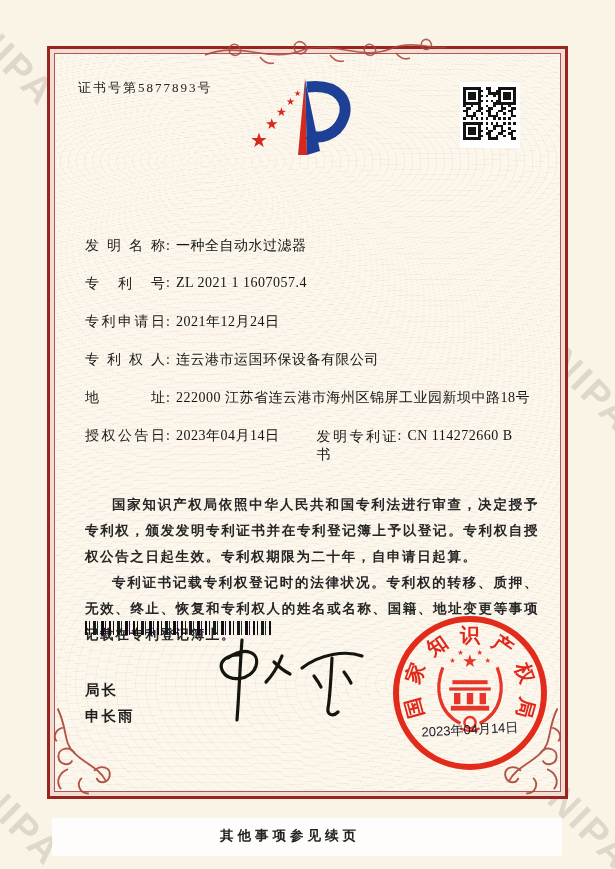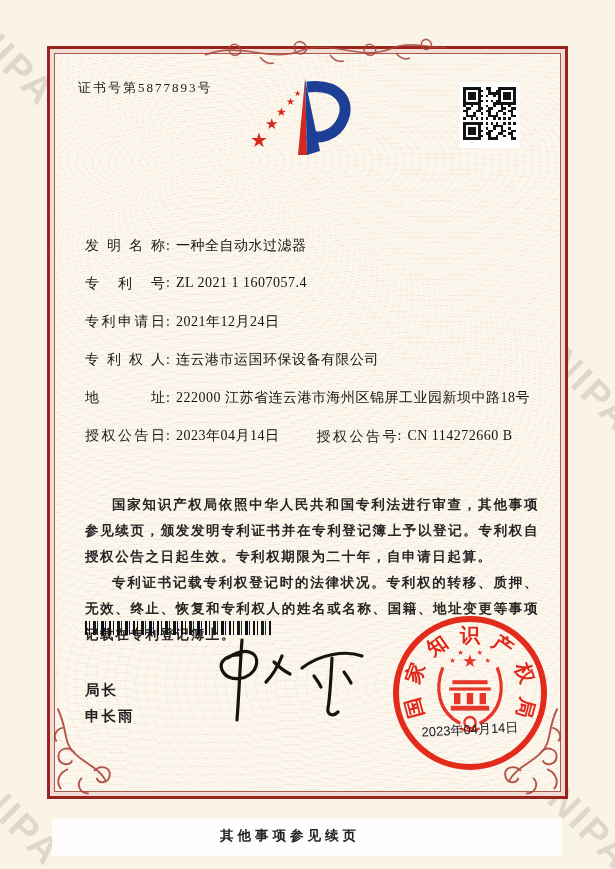--- a/index.html
+++ b/index.html
@@ -340,27 +340,27 @@
         <span class="flabel">专利权人</span><span class="fcolon">:</span><span class="fvalue">连云港市运国环保设备有限公司</span>
       </div>
       <div class="field-row">
         <span class="flabel">地址</span><span class="fcolon">:</span><span class="fvalue">222000 江苏省连云港市海州区锦屏工业园新坝中路18号</span>
       </div>
       <div class="field-row">
         <span class="fgroup first">
           <span class="flabel">授权公告日</span><span class="fcolon">:</span><span class="fvalue">2023年04月14日</span>
         </span>
         <span class="fgroup">
-          <span class="flabel">授权公告号</span><span class="fcolon">:</span><span class="fvalue">CN 114272660 B</span>
+          <span class="flabel">发明专利证书</span><span class="fcolon">:</span><span class="fvalue">CN 114272660 B</span>
         </span>
       </div>
     </div>
 
     <div class="paras">
-      <p>国家知识产权局依照中华人民共和国专利法进行审查，其他事项参见续页，颁发发明专利证书并在专利登记簿上予以登记。专利权自授权公告之日起生效。专利权期限为二十年，自申请日起算。</p>
+      <p>国家知识产权局依照中华人民共和国专利法进行审查，决定授予专利权，颁发发明专利证书并在专利登记簿上予以登记。专利权自授权公告之日起生效。专利权期限为二十年，自申请日起算。</p>
       <p>专利证书记载专利权登记时的法律状况。专利权的转移、质押、无效、终止、恢复和专利权人的姓名或名称、国籍、地址变更等事项记载在专利登记簿上。</p>
     </div>
 
     <div class="barcode"></div>
 
     <div class="officer">
       <div>局长</div>
       <div>申长雨</div>
     </div>
 

